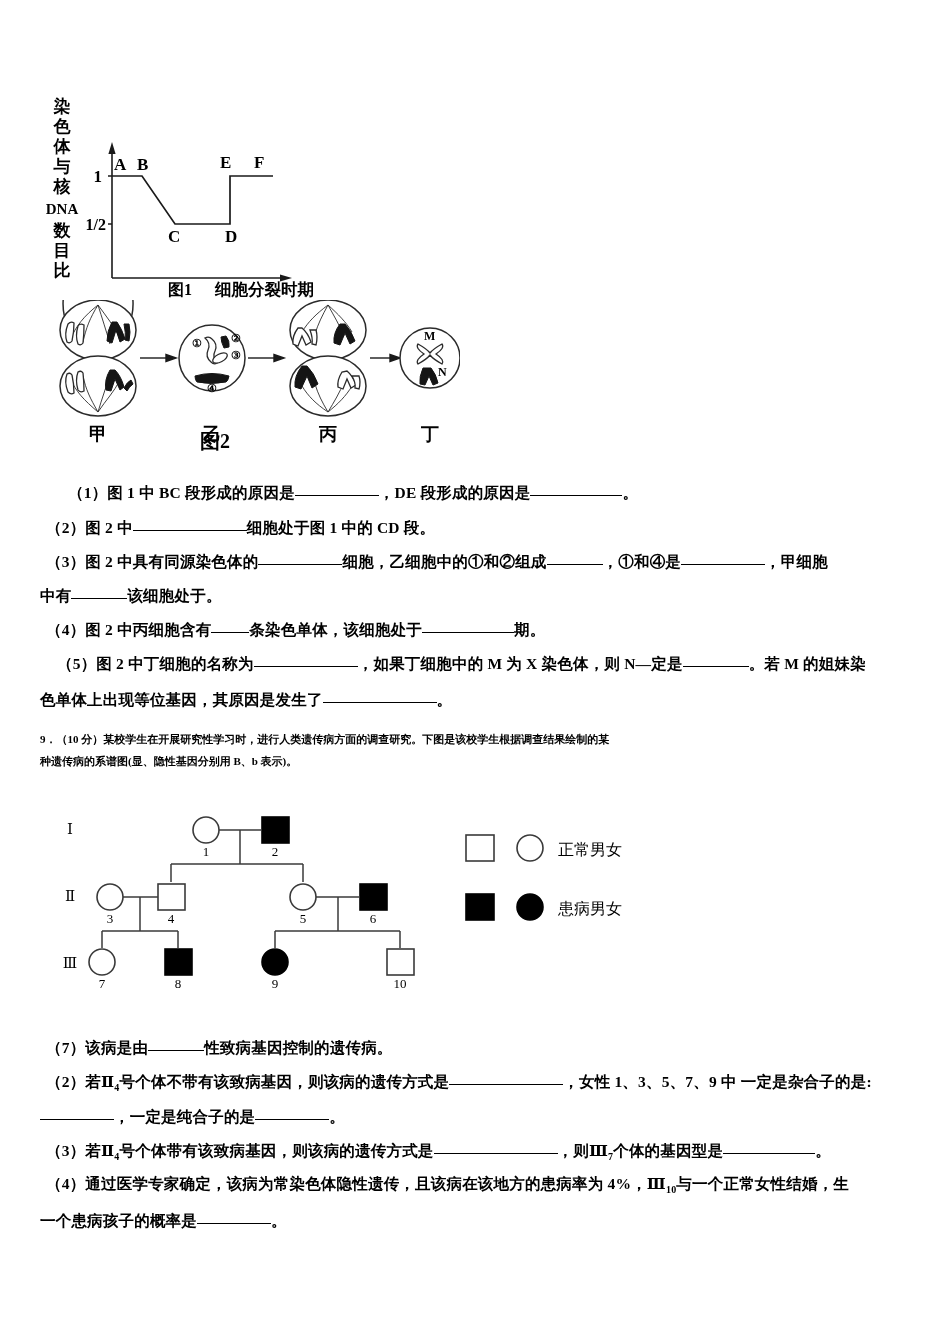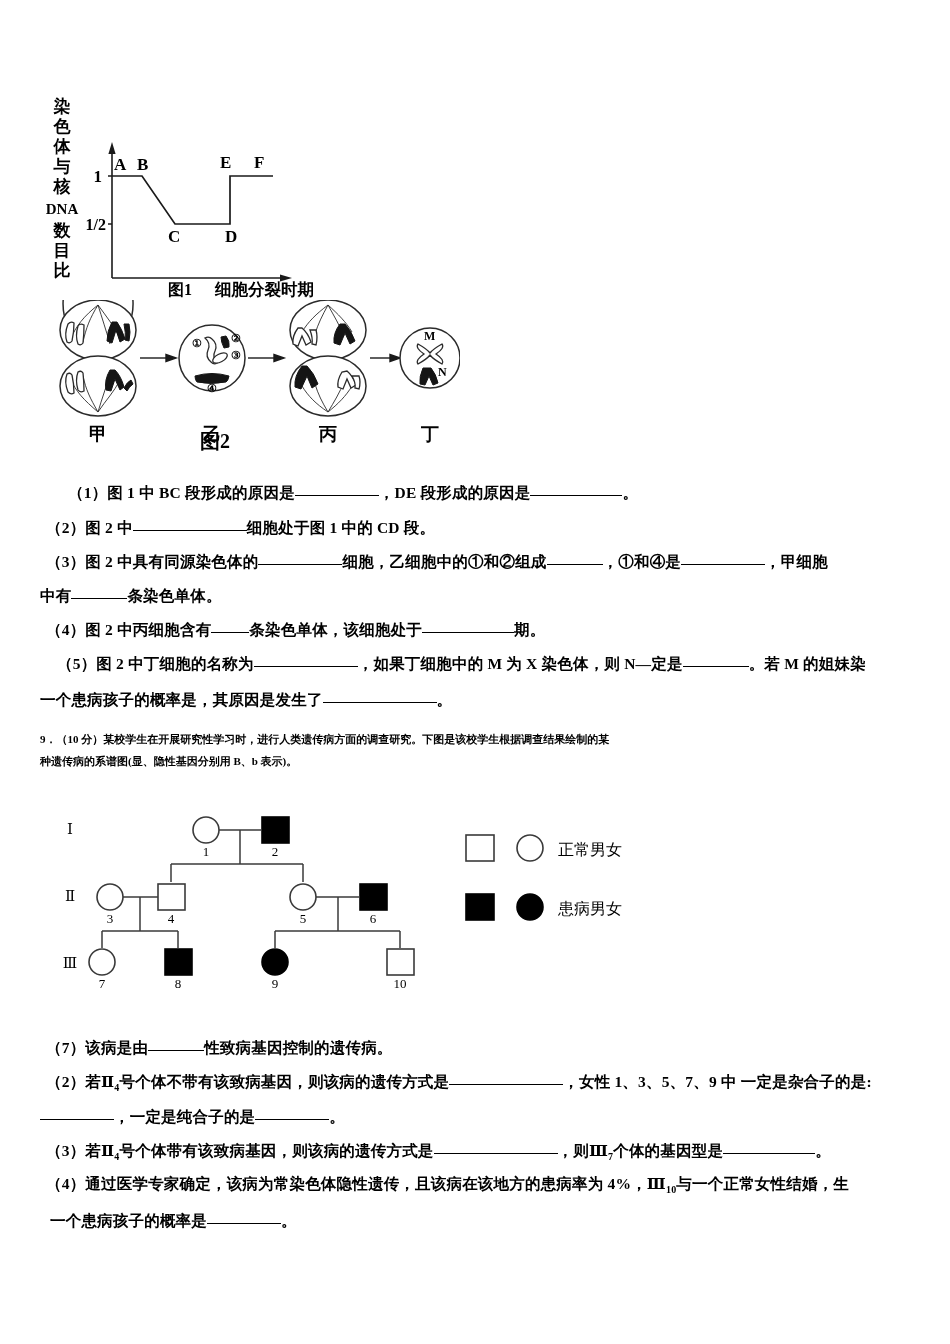--- a/index.html
+++ b/index.html
@@ -258,24 +258,24 @@
         </g>
         <text x="390" y="140" text-anchor="middle" font-family="Liberation Serif, DejaVu Serif, serif" font-size="18" font-weight="bold">丁</text>
       </g>
     </svg>
     <div style="position:absolute; left:160px; top:128px; font-size:20px; font-weight:bold;">图2</div>
   </div>
 
   <div class="qtext" id="t1" style="left:46px; top:483px;margin-left:22px;"><span>（1）图 1 中 BC 段形成的原因是</span><span class="blank b10"></span><span>，DE 段形成的原因是</span><span class="blank b11"></span><span>。</span></div>
   <div class="qtext" id="t2" style="left:46px; top:518px;"><span>（2）图 2 中</span><span class="blank b13"></span><span>细胞处于图 1 中的 CD 段。</span></div>
   <div class="qtext" id="t3" style="left:46px; top:552px;"><span>（3）图 2 中具有同源染色体的</span><span class="blank b10"></span><span>细胞，乙细胞中的①和②组成</span><span class="blank b7"></span><span>，①和④是</span><span class="blank b10"></span><span>，甲细胞</span></div>
-  <div class="qtext" id="t4" style="left:40px; top:586px;"><span>中有</span><span class="blank b7"></span><span>条染色单体。</span></div>
+  <div class="qtext" id="t4" style="left:40px; top:586px;"><span>中有</span><span class="blank b7"></span><span>该细胞处于。</span></div>
   <div class="qtext" id="t5" style="left:46px; top:620px;"><span>（4）图 2 中丙细胞含有</span><span class="blank b5"></span><span>条染色单体，该细胞处于</span><span class="blank b11"></span><span>期。</span></div>
   <div class="qtext" id="t6" style="left:46px; top:654px;margin-left:11px;"><span>（5）图 2 中丁细胞的名称为</span><span class="blank b12"></span><span>，如果丁细胞中的 M 为 X 染色体，则 N—定是</span><span class="blank b8"></span><span>。若 M 的姐妹染</span></div>
-  <div class="qtext" id="t7" style="left:40px; top:690px;"><span>一个患病孩子的概率是，其原因是发生了</span><span class="blank b13"></span><span>。</span></div>
+  <div class="qtext" id="t7" style="left:40px; top:690px;"><span>色单体上出现等位基因，其原因是发生了</span><span class="blank b13"></span><span>。</span></div>
 
   <div id="q9head">
     <div>9．（10 分）某校学生在开展研究性学习时，进行人类遗传病方面的调查研究。下图是该校学生根据调查结果绘制的某</div>
     <div>种遗传病的系谱图(显、隐性基因分别用 B、b 表示)。</div>
   </div>
 
   <div id="pedigree">
     <svg width="700" height="195" viewBox="0 0 700 195" xmlns="http://www.w3.org/2000/svg">
       <defs>
         <style>
@@ -352,15 +352,15 @@
         <text x="498" y="106" font-family="Liberation Serif, DejaVu Serif, serif" font-size="16" font-weight="normal">患病男女</text>
       </g>
     </svg>
   </div>
 
   <div class="qtext" id="t8" style="left:46px; top:1038px;"><span>（7）该病是由</span><span class="blank b7"></span><span>性致病基因控制的遗传病。</span></div>
   <div class="qtext" id="t9" style="left:46px; top:1072px;"><span>（2）若Ⅱ</span><span class="sub">4</span><span>号个体不带有该致病基因，则该病的遗传方式是</span><span class="blank b13"></span><span>，女性 1、3、5、7、9 中 一定是杂合子的是:</span></div>
   <div class="qtext" id="t10" style="left:40px; top:1107px;"><span class="blank b9"></span><span>，一定是纯合子的是</span><span class="blank b9"></span><span>。</span></div>
   <div class="qtext" id="t11" style="left:46px; top:1141px;"><span>（3）若Ⅱ</span><span class="sub">4</span><span>号个体带有该致病基因，则该病的遗传方式是</span><span class="blank b14"></span><span>，则Ⅲ</span><span class="sub">7</span><span>个体的基因型是</span><span class="blank b11"></span><span>。</span></div>
   <div class="qtext" id="t12" style="left:46px; top:1176px;"><span>（4）通过医学专家确定，该病为常染色体隐性遗传，且该病在该地方的患病率为 4%，Ⅲ</span><span class="sub">10</span><span>与一个正常女性结婚，生</span></div>
-  <div class="qtext" id="t13" style="left:40px; top:1211px;margin-left:10px;"><span>一个患病孩子的概率是</span><span class="blank b9"></span><span>。</span></div>
+  <div class="qtext" id="t13" style="left:40px; top:1211px;"><span>一个患病孩子的概率是</span><span class="blank b9"></span><span>。</span></div>
 
 </div>
 
 </body></html>

